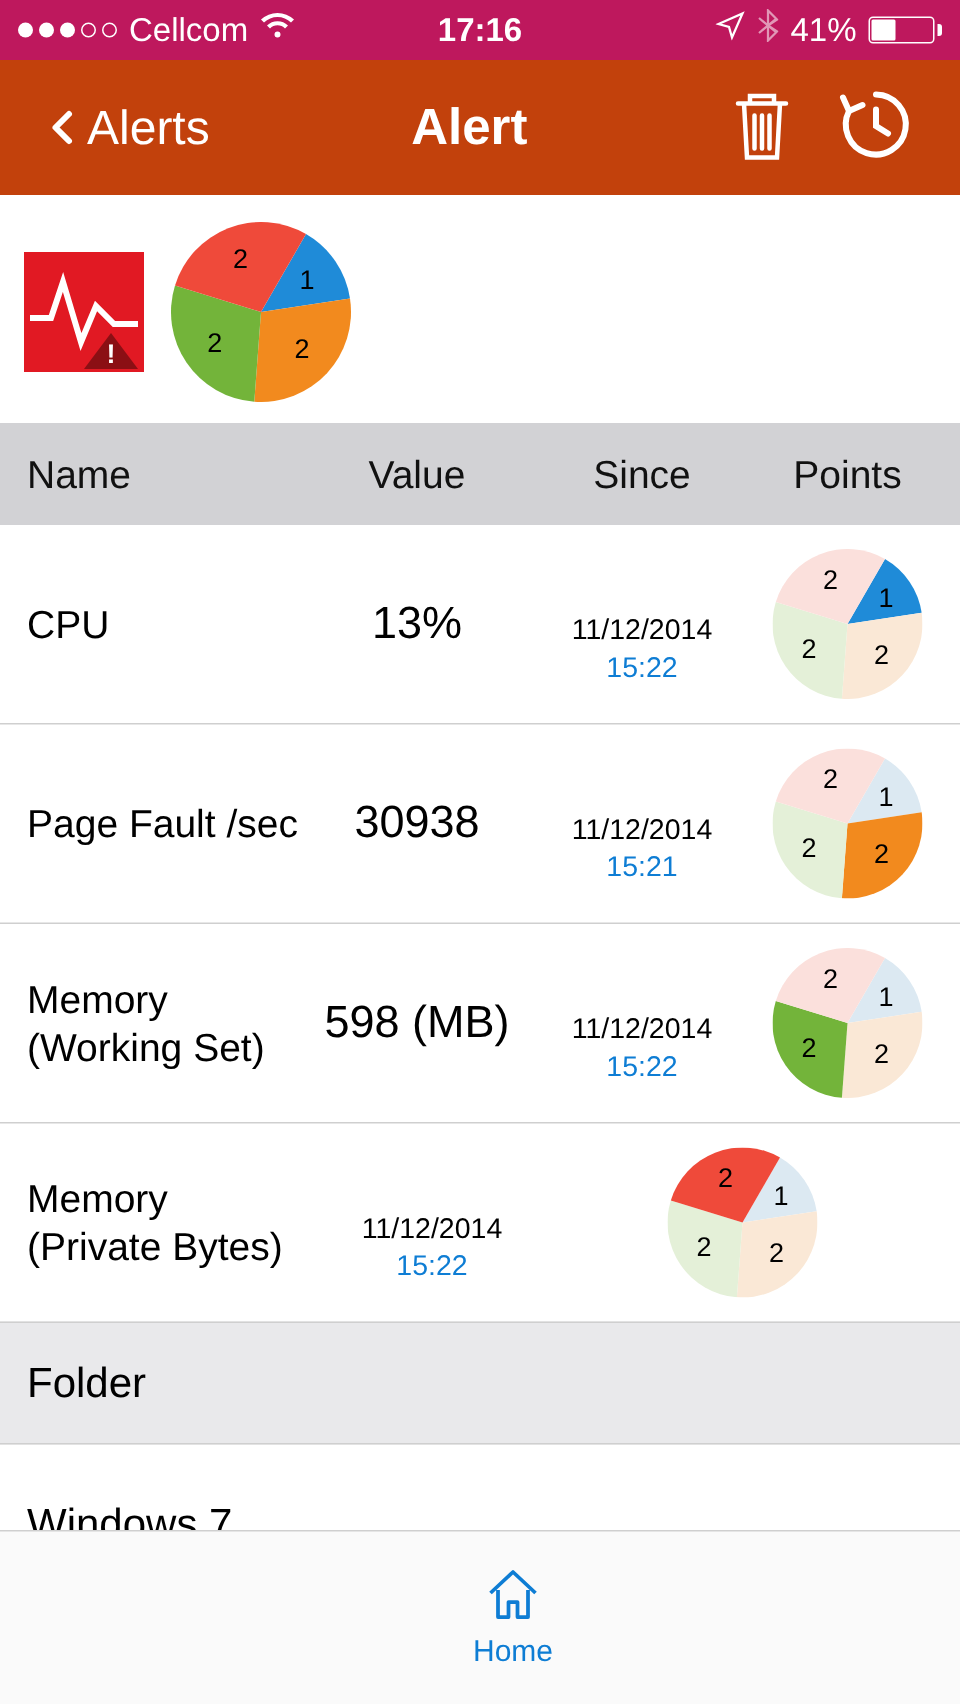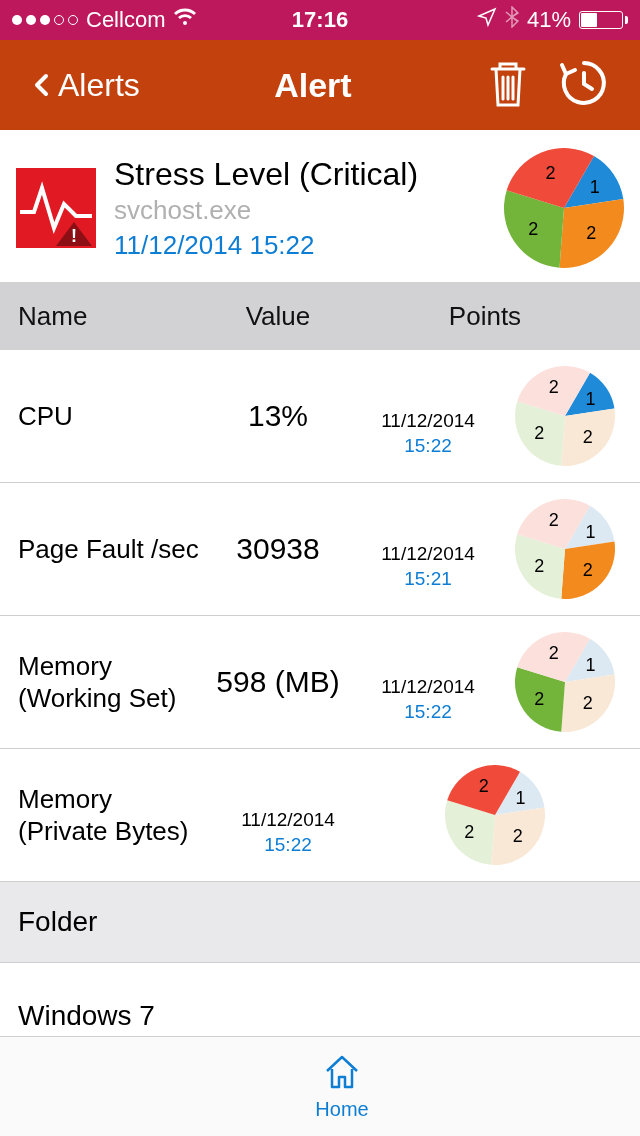--- a/index.html
+++ b/index.html
@@ -42,21 +42,21 @@
   .row .col-name { font-size: 26px; color: #000; line-height: 1.25; }
   .row .col-value { font-size: 30px; color: #000; }
   .row .col-since { font-size: 19px; color: #000; text-align: center; line-height: 1.3; margin-top: 36px; }
   .row .col-since .time { color: #0e7dd4; }
   .row .col-points { display: flex; justify-content: center; }
   .mini-pie { width: 100px; height: 100px; position: relative; }
 
   .section-header { height: 82px; background: #e9e9eb; display: flex; align-items: center; padding: 0 18px; font-size: 28px; color: #000; border-top: 1px solid #cfcfcf; border-bottom: 1px solid #cfcfcf; }
   .folder-row { height: 106px; display: flex; align-items: center; padding: 0 18px; font-size: 28px; color: #000; border-bottom: 1px solid #cfcfcf; }
 
-  .tab-bar { position: absolute; bottom: 0; left: 0; right: 0; height: 100px; border-top: 1px solid #cfcfcf; background: #fafafa; display: flex; align-items: center; justify-content: center; padding-left: 44px; }
+  .tab-bar { position: absolute; bottom: 0; left: 0; right: 0; height: 116px; border-top: 1px solid #cfcfcf; background: #fafafa; display: flex; align-items: center; justify-content: center; padding-left: 44px; }
   .tab-item { display: flex; flex-direction: column; align-items: center; gap: 2px; color: #0e7dd4; font-size: 20px; }
 
   .pie-label { position: absolute; font-size: 18px; color: #000; font-weight: 400; transform: translate(-50%, -50%); }
 </style>
 </head>
 <body>
 
 <div class="status-bar">
   <div class="status-left">
     <span class="dots">
@@ -120,36 +120,32 @@
 </div>
 
 <div class="summary">
   <div class="summary-icon">
     <svg viewBox="0 0 80 80">
       <polyline points="4,44 18,44 26,20 38,60 48,36 60,48 76,48" fill="none" stroke="#fff" stroke-width="4"></polyline>
       <path d="M58 54 L76 78 L40 78 Z" fill="#8b0f14"></path>
       <text x="58" y="74" text-anchor="middle" fill="#fff" font-size="18" font-weight="bold">!</text>
     </svg>
   </div>
-  <div class="summary-text">
-    <div class="summary-title">Stress Level (Critical)</div>
-    <div class="summary-sub">svchost.exe</div>
-    <div class="summary-ts">11/12/2014 15:22</div>
-  </div>
   <div class="summary-pie" id="summary-pie"><svg width="120" height="120" viewBox="0 0 120 120">
         <path d="M60,60 L90,8.038475772933687 A60,60 0 0 1 119.32984957350772,51.057464029429525 Z" fill="#1f8bd8"></path>
         <path d="M60,60 L119.32984957350772,51.057464029429525 A60,60 0 0 1 55.516194384814554,119.8322278308708 Z" fill="#f28a1e"></path>
         <path d="M60,60 L55.516194384814554,119.8322278308708 A60,60 0 0 1 2.665631652831543,42.31468953534579 Z" fill="#73b43a"></path>
         <path d="M60,60 L2.665631652831543,42.31468953534579 A60,60 0 0 1 89.99999999999996,8.038475772933658 Z" fill="#ef4a3a"></path>
       </svg><span class="pie-label" style="left: 90.7361px; top: 39.0445px;">1</span><span class="pie-label" style="left: 87.2695px; top: 85.3024px;">2</span><span class="pie-label" style="left: 29.2639px; top: 80.9555px;">2</span><span class="pie-label" style="left: 46.4093px; top: 25.3715px;">2</span></div>
 </div>
 
 <div class="table-header">
   <div class="col-name">Name</div>
   <div class="col-value">Value</div>
+  <div class="col-since">Since</div>
   <div class="col-points">Points</div>
 </div>
 
 <div id="rows-container">
     <div class="row">
     <div class="col-name">CPU</div>
     <div class="col-value">13%</div>
     <div class="col-since">11/12/2014<br><span class="time">15:22</span></div>
     <div class="col-points">
         <div class="mini-pie"><svg width="100" height="100" viewBox="0 0 100 100">

